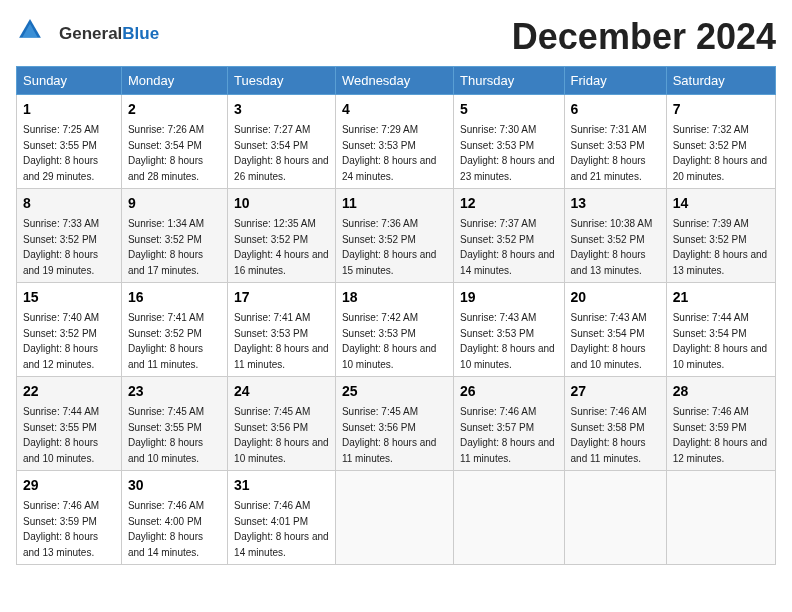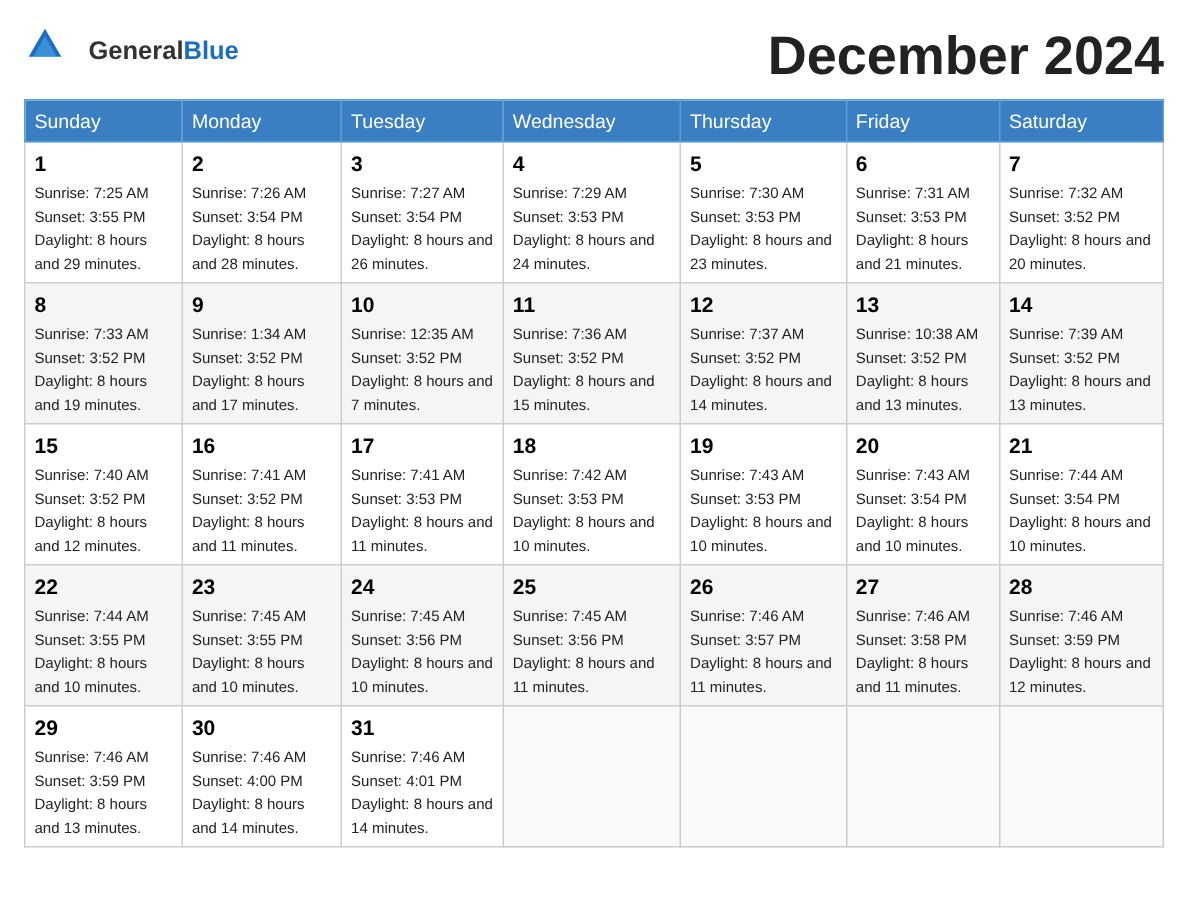--- a/index.html
+++ b/index.html
@@ -142,21 +142,21 @@
         <td>
           <span class="day-num">8</span>
           <div class="day-info"><span>Sunrise: 7:33 AM</span><br><span>Sunset: 3:52 PM</span><br><span>Daylight: 8 hours and 19 minutes.</span></div>
         </td>
         <td>
           <span class="day-num">9</span>
           <div class="day-info"><span>Sunrise: 1:34 AM</span><br><span>Sunset: 3:52 PM</span><br><span>Daylight: 8 hours and 17 minutes.</span></div>
         </td>
         <td>
           <span class="day-num">10</span>
-          <div class="day-info"><span>Sunrise: 12:35 AM</span><br><span>Sunset: 3:52 PM</span><br><span>Daylight: 8 hours and 7 minutes.</span></div>
+          <div class="day-info"><span>Sunrise: 12:35 AM</span><br><span>Sunset: 3:52 PM</span><br><span>Daylight: 4 hours and 16 minutes.</span></div>
         </td>
         <td>
           <span class="day-num">11</span>
           <div class="day-info"><span>Sunrise: 7:36 AM</span><br><span>Sunset: 3:52 PM</span><br><span>Daylight: 8 hours and 15 minutes.</span></div>
         </td>
         <td>
           <span class="day-num">12</span>
           <div class="day-info"><span>Sunrise: 7:37 AM</span><br><span>Sunset: 3:52 PM</span><br><span>Daylight: 8 hours and 14 minutes.</span></div>
         </td>
         <td>

